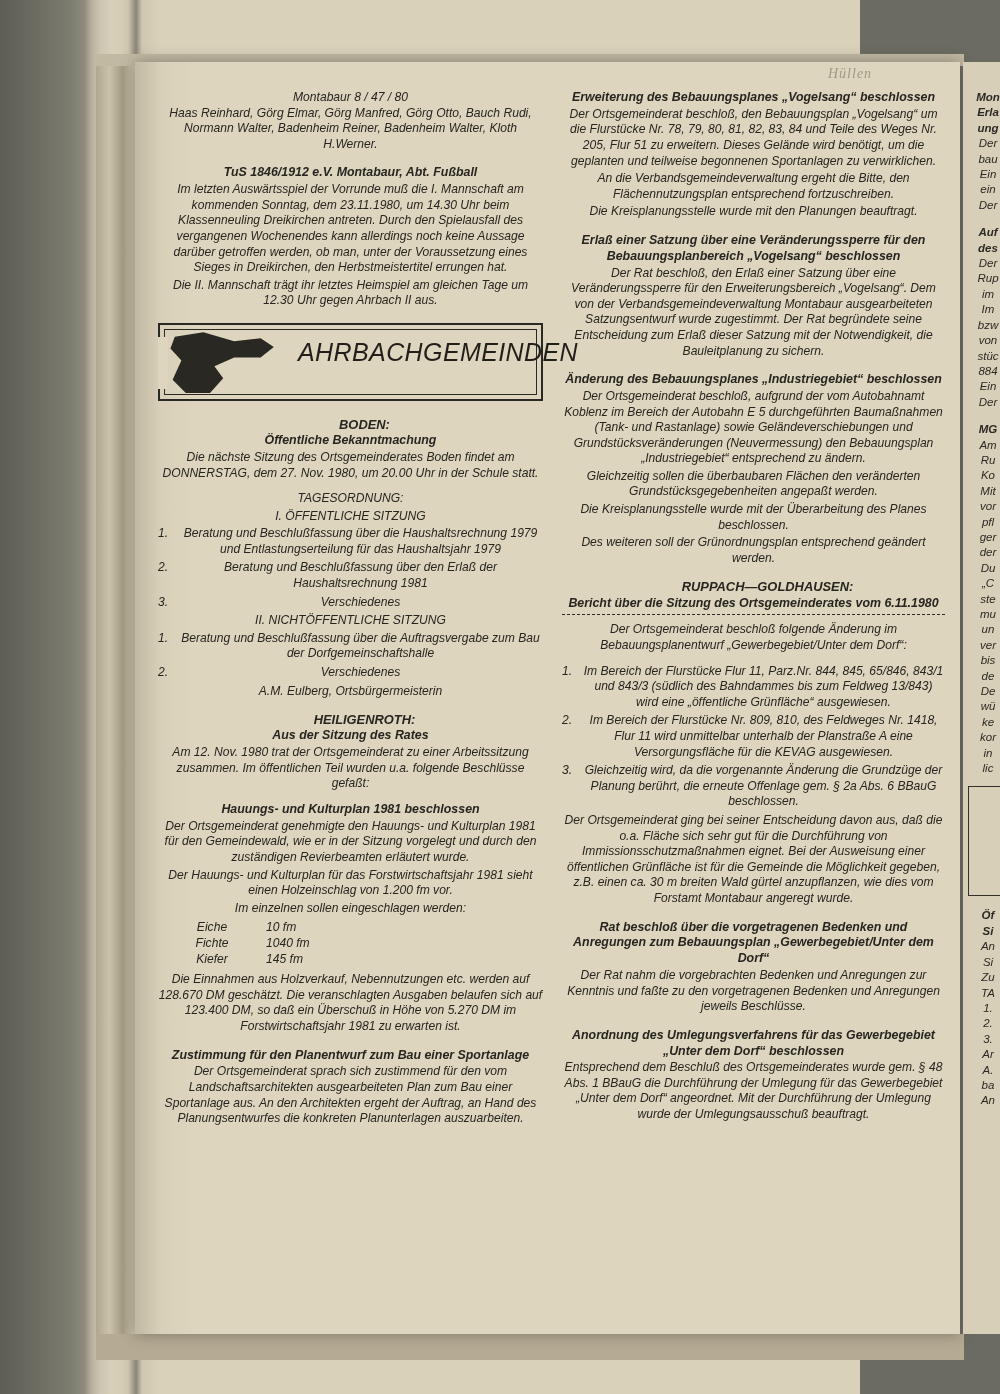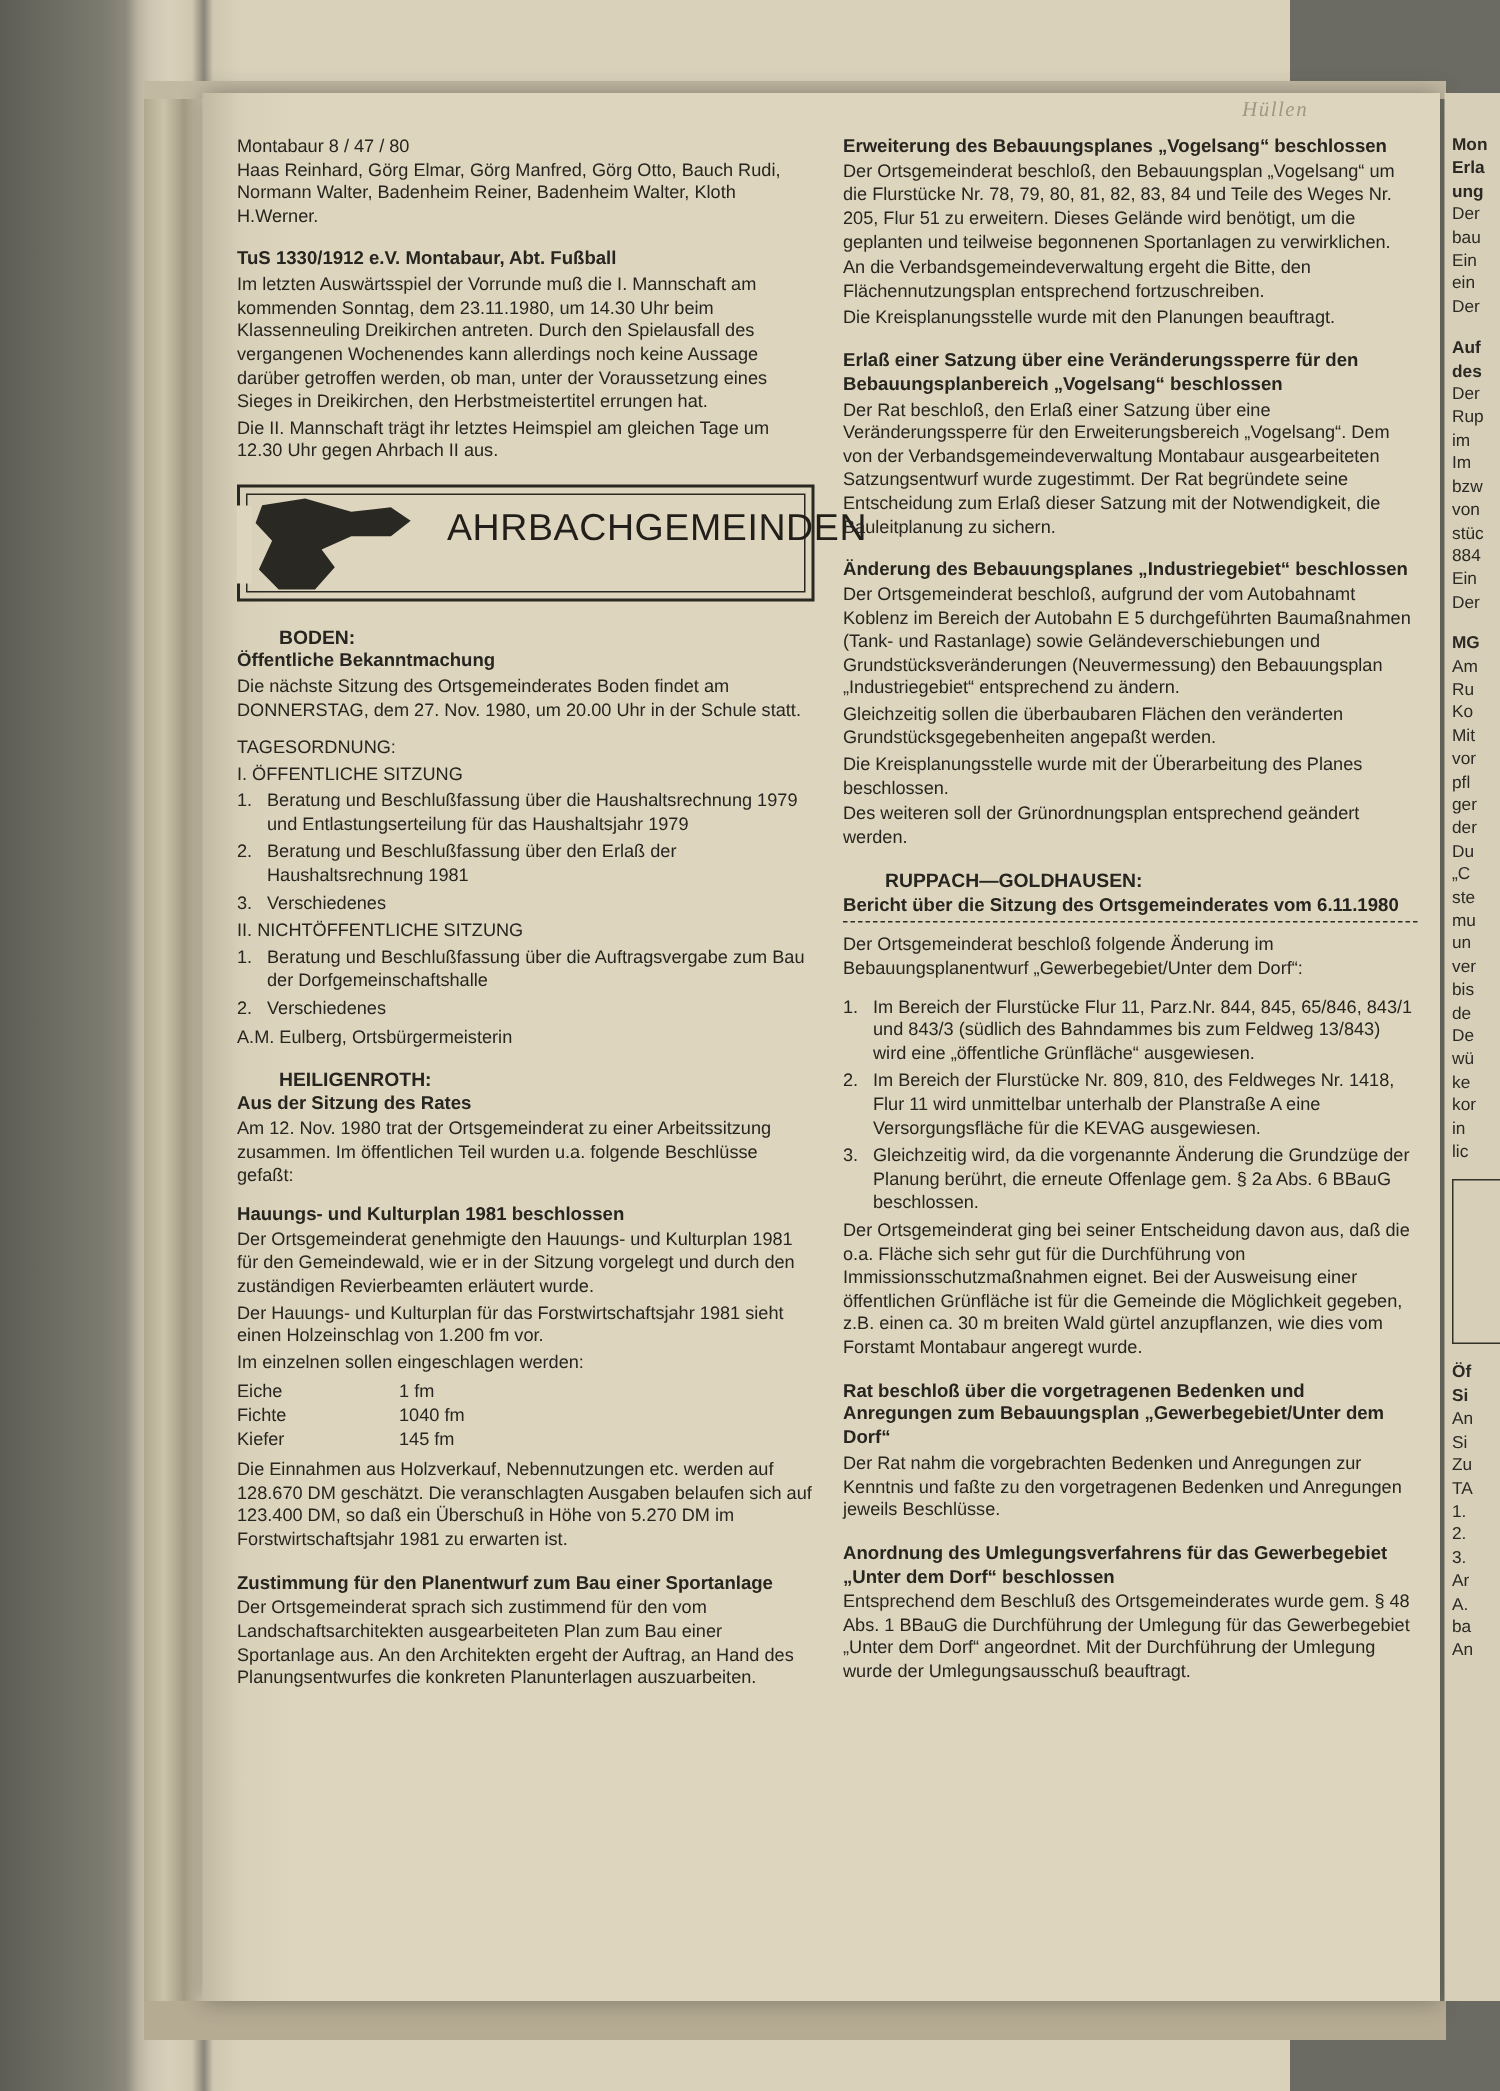--- a/index.html
+++ b/index.html
@@ -83,21 +83,22 @@
     background: linear-gradient(90deg,#b0a78f,#cbc2aa,#a49b84,#d2c9b2);
   }
 
   
   .col {
     position: absolute;
     top: 90px;
     font-size: 12.1px;
     line-height: 15.6px;
     color: #272520;
-    text-align: left;
+    text-align: center;
+    font-style: italic;
   }
   .col-left  { left: 158px; width: 385px; }
   .col-right { left: 562px; width: 383px; }
   .col-edge  { left: 968px; width: 40px; top: 90px; font-size: 11.5px; line-height: 15.4px; color: #2b2923; overflow: hidden; height: 1240px;}
 
   p { margin: 0 0 0 0; }
   .blk { margin-bottom: 13px; }
   .hdr {
     font-weight: bold;
     font-size: 12.4px;
@@ -212,21 +213,21 @@
   <div class="handwrite">Hüllen</div>
 
   <div class="col col-left">
 
     <div class="blk">
       <p>Montabaur 8 / 47 / 80</p>
       <p>Haas Reinhard, Görg Elmar, Görg Manfred, Görg Otto, Bauch Rudi, Normann Walter, Badenheim Reiner, Badenheim Walter, Kloth H.Werner.</p>
     </div>
 
     <div class="blk">
-      <p class="hdr">TuS 1330/1912 e.V. Montabaur, Abt. Fußball</p>
+      <p class="hdr">TuS 1846/1912 e.V. Montabaur, Abt. Fußball</p>
       <p class="tight">Im letzten Auswärtsspiel der Vorrunde muß die I. Mannschaft am kommenden Sonntag, dem 23.11.1980, um 14.30 Uhr beim Klassenneuling Dreikirchen antreten. Durch den Spielausfall des vergangenen Wochenendes kann allerdings noch keine Aussage darüber getroffen werden, ob man, unter der Voraussetzung eines Sieges in Dreikirchen, den Herbstmeistertitel errungen hat.</p>
       <p>Die II. Mannschaft trägt ihr letztes Heimspiel am gleichen Tage um 12.30 Uhr gegen Ahrbach II aus.</p>
     </div>
 
     <div class="banner">
       <div class="banner-box"></div>
       <div class="banner-inner"></div>
       <div class="banner-blob"></div>
       <div class="banner-white-l"></div>
       <div class="banner-title">AHRBACHGEMEINDEN</div>
@@ -256,21 +257,21 @@
       <p class="hdr">Aus der Sitzung des Rates</p>
       <p class="sub">Am 12. Nov. 1980 trat der Ortsgemeinderat zu einer Arbeitssitzung zusammen. Im öffentlichen Teil wurden u.a. folgende Beschlüsse gefaßt:</p>
 
       <p class="hdr">Hauungs- und Kulturplan 1981 beschlossen</p>
       <p class="tight">Der Ortsgemeinderat genehmigte den Hauungs- und Kulturplan 1981 für den Gemeindewald, wie er in der Sitzung vorgelegt und durch den zuständigen Revierbeamten erläutert wurde.</p>
       <p class="tight">Der Hauungs- und Kulturplan für das Forstwirtschaftsjahr 1981 sieht einen Holzeinschlag von 1.200 fm vor.</p>
       <p>Im einzelnen sollen eingeschlagen werden:</p>
       <div class="tbl">
         <div class="row">
             <div class="c1">Eiche</div>
-            <div>1 fm</div>
+            <div>10 fm</div>
           </div>
         <div class="row">
             <div class="c1">Fichte</div>
             <div>1040 fm</div>
           </div>
         <div class="row">
             <div class="c1">Kiefer</div>
             <div>145 fm</div>
           </div>
       </div>

